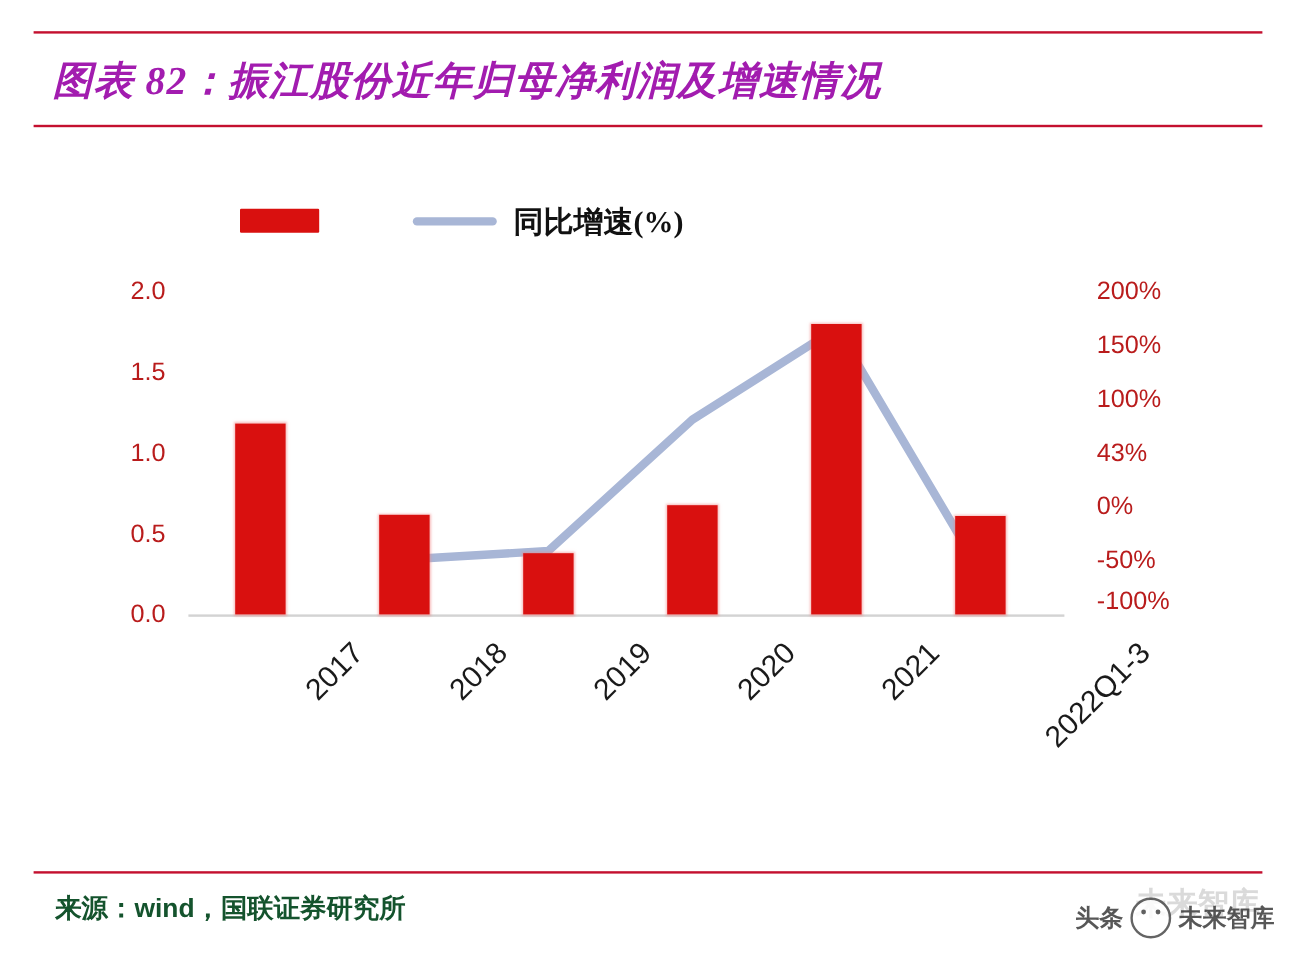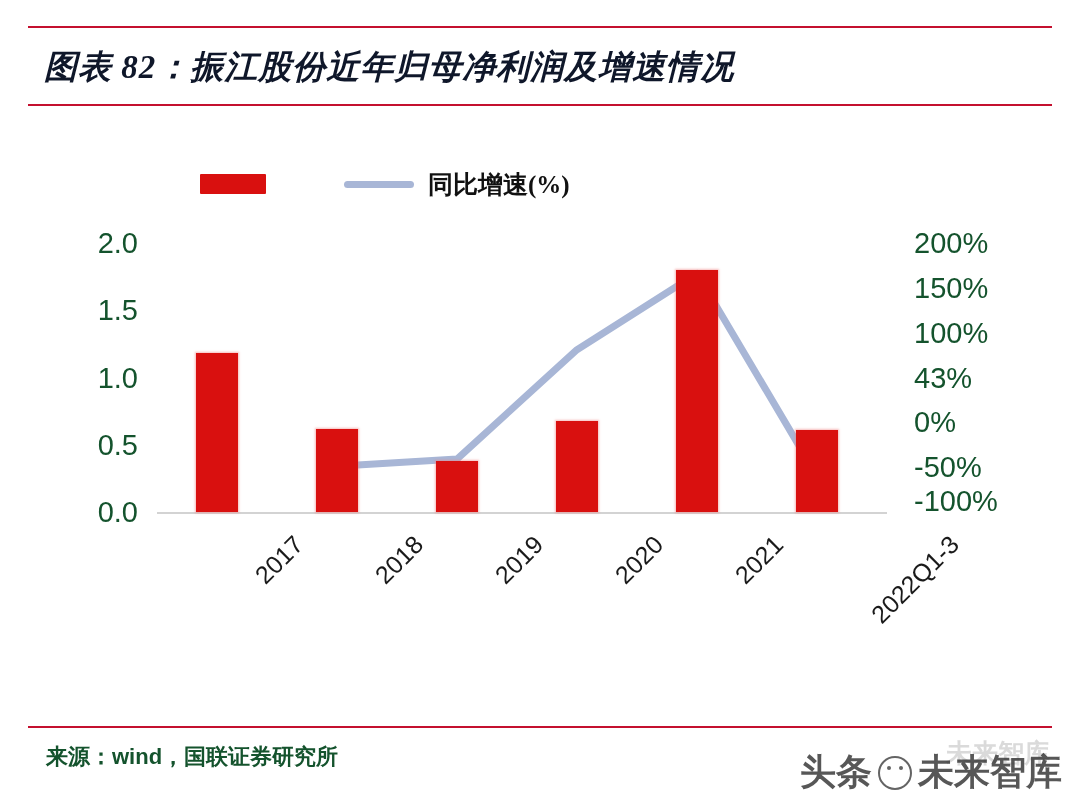--- a/index.html
+++ b/index.html
@@ -34,21 +34,21 @@
     top: 36px;
     width: 980px;
     height: 62px;
     display: flex;
     align-items: center;
     font-family: "Liberation Serif", serif;
     font-weight: bold;
     font-style: italic;
     font-size: 33px;
     letter-spacing: 1px;
-    color: #0f172a;
+    color: #a21caf;
     white-space: nowrap;
   }
 
   
   .legend {
     position: absolute;
     left: 200px;
     top: 162px;
     width: 760px;
     height: 44px;
@@ -114,22 +114,22 @@
   }
 
   .axis-left, .axis-right {
     position: absolute;
     width: 90px;
   }
   .axis-left  { left: 48px;  text-align: right; }
   .axis-right { left: 898px; text-align: left;  }
   .tick {
     position: absolute;
-    font-size: 29px;
-    color: #14532d;
+    font-size: 21px;
+    color: #b91c1c;
     line-height: 1;
     white-space: nowrap;
     transform: translateY(-50%);
     width: 100%;
   }
   .axis-left .tick  { right: 0; text-align: right; }
   .axis-right .tick { left: 0; text-align: left; margin-left: 16px; }
 
   .xlabels { position: absolute; left: 0; top: 305px; width: 1080px; height: 120px; }
   .xlabel {
@@ -155,21 +155,21 @@
   .watermark {
     position: absolute;
     right: 18px;
     top: 748px;
     display: flex;
     align-items: center;
     gap: 6px;
     color: #3a3a3a;
     font-family: "Liberation Serif", serif;
     font-weight: bold;
-    font-size: 36px;
+    font-size: 20px;
     opacity: 0.85;
   }
   .watermark-ghost {
     position: absolute;
     right: 30px;
     top: 736px;
     font-family: "Liberation Serif", serif;
     font-weight: bold;
     font-size: 26px;
     color: #bdbdbd;

